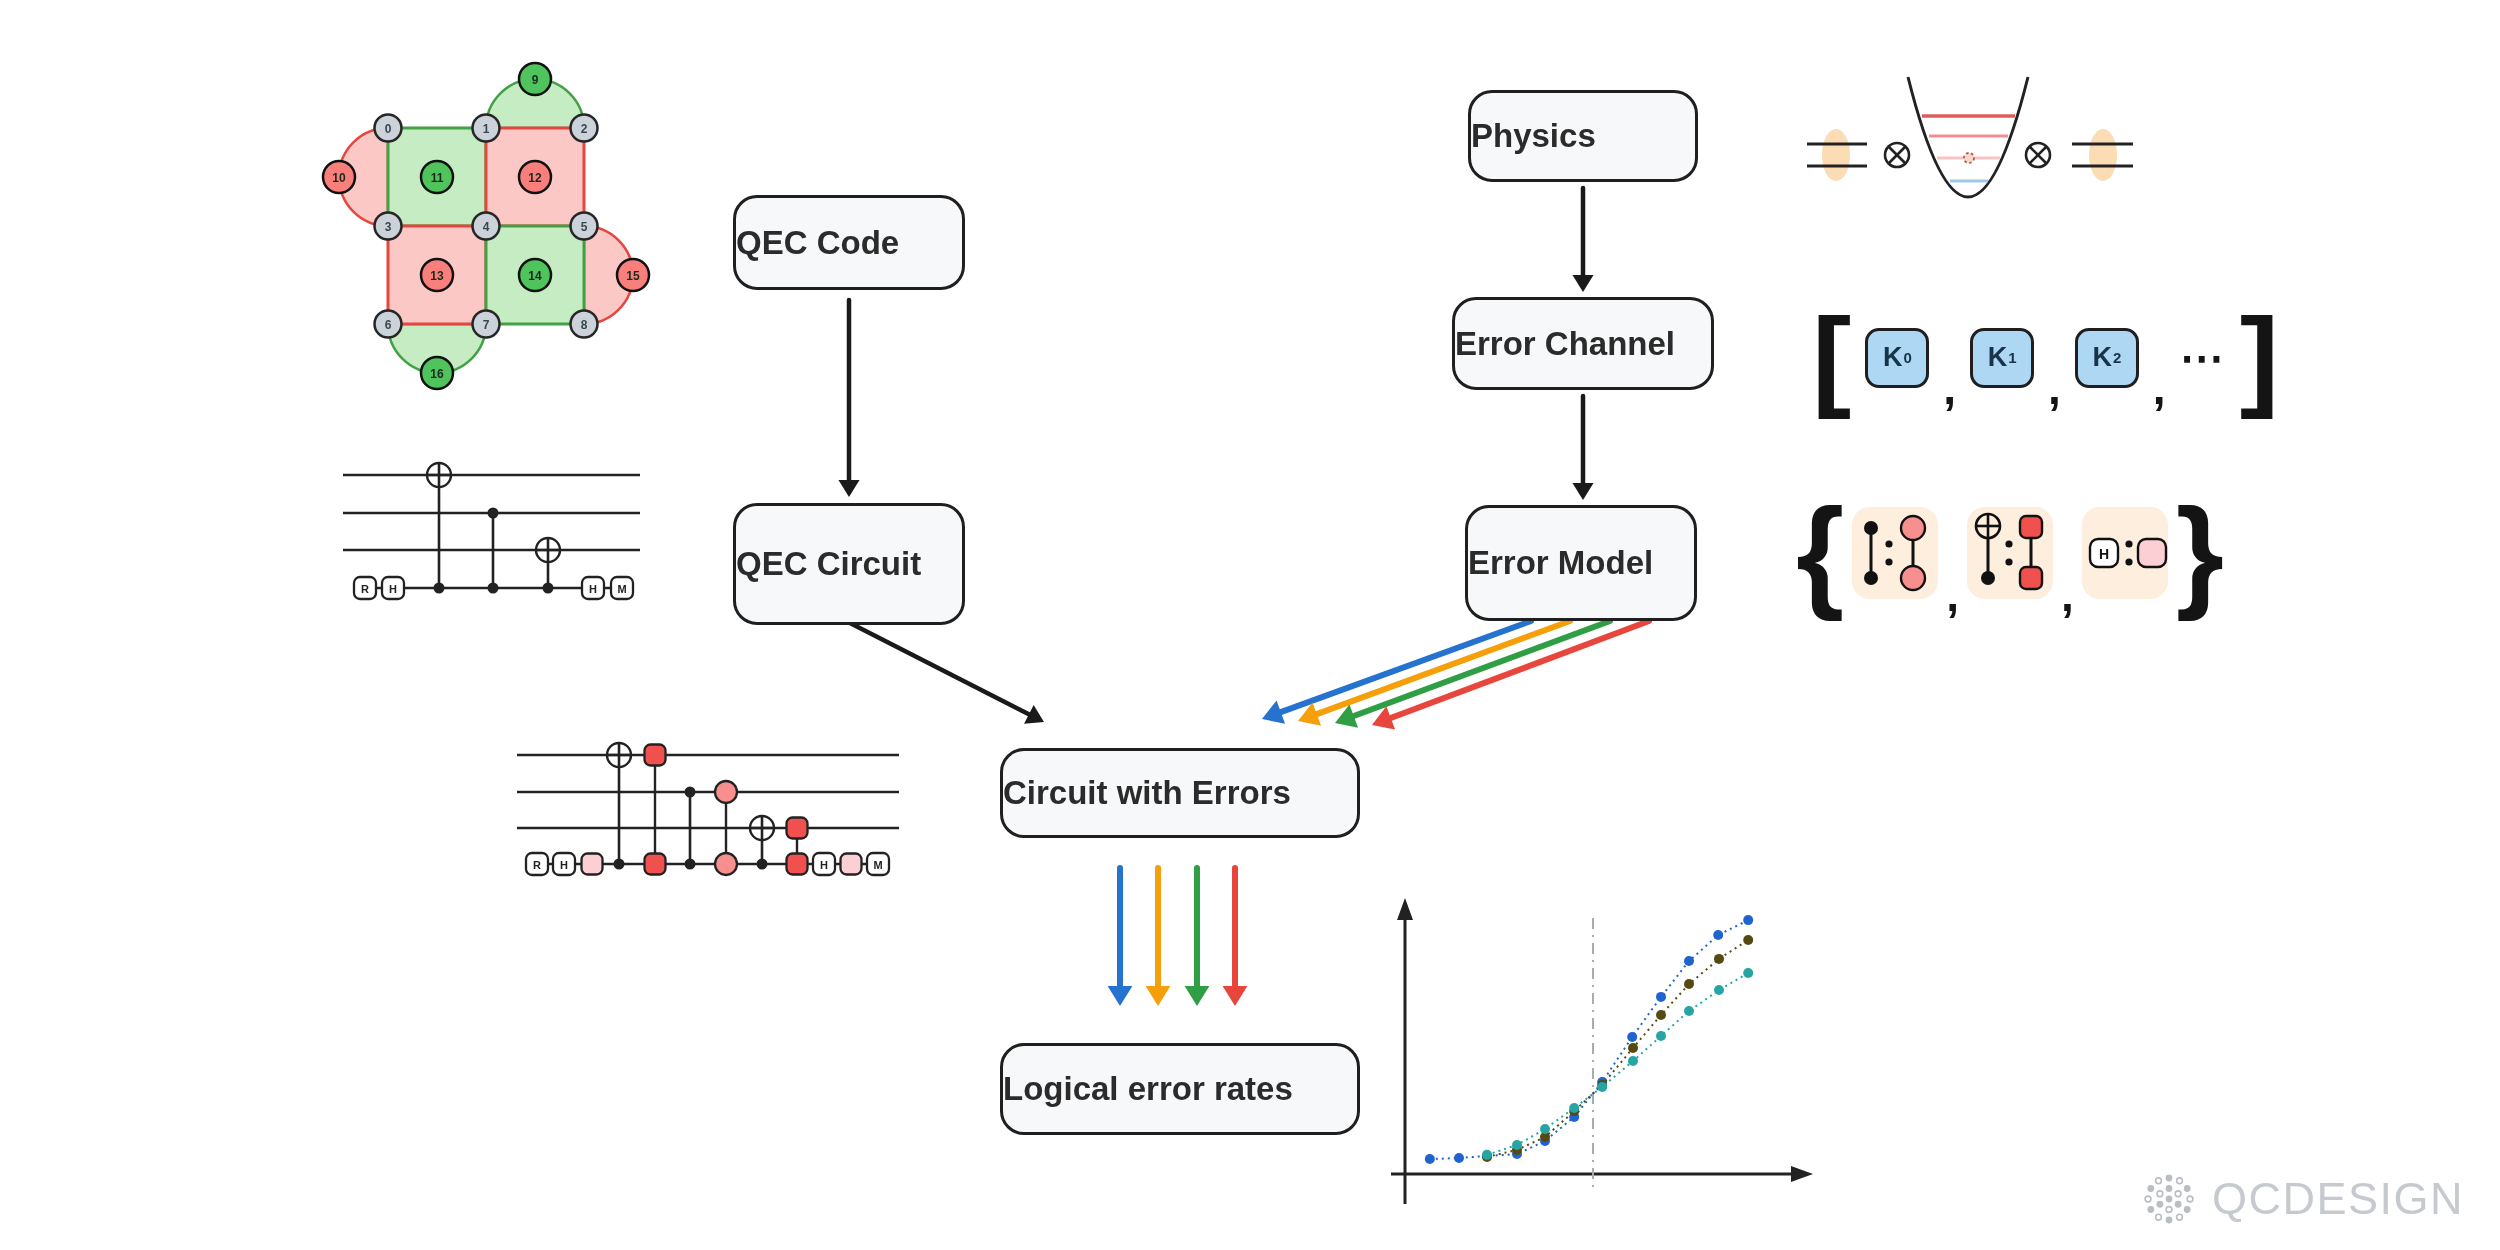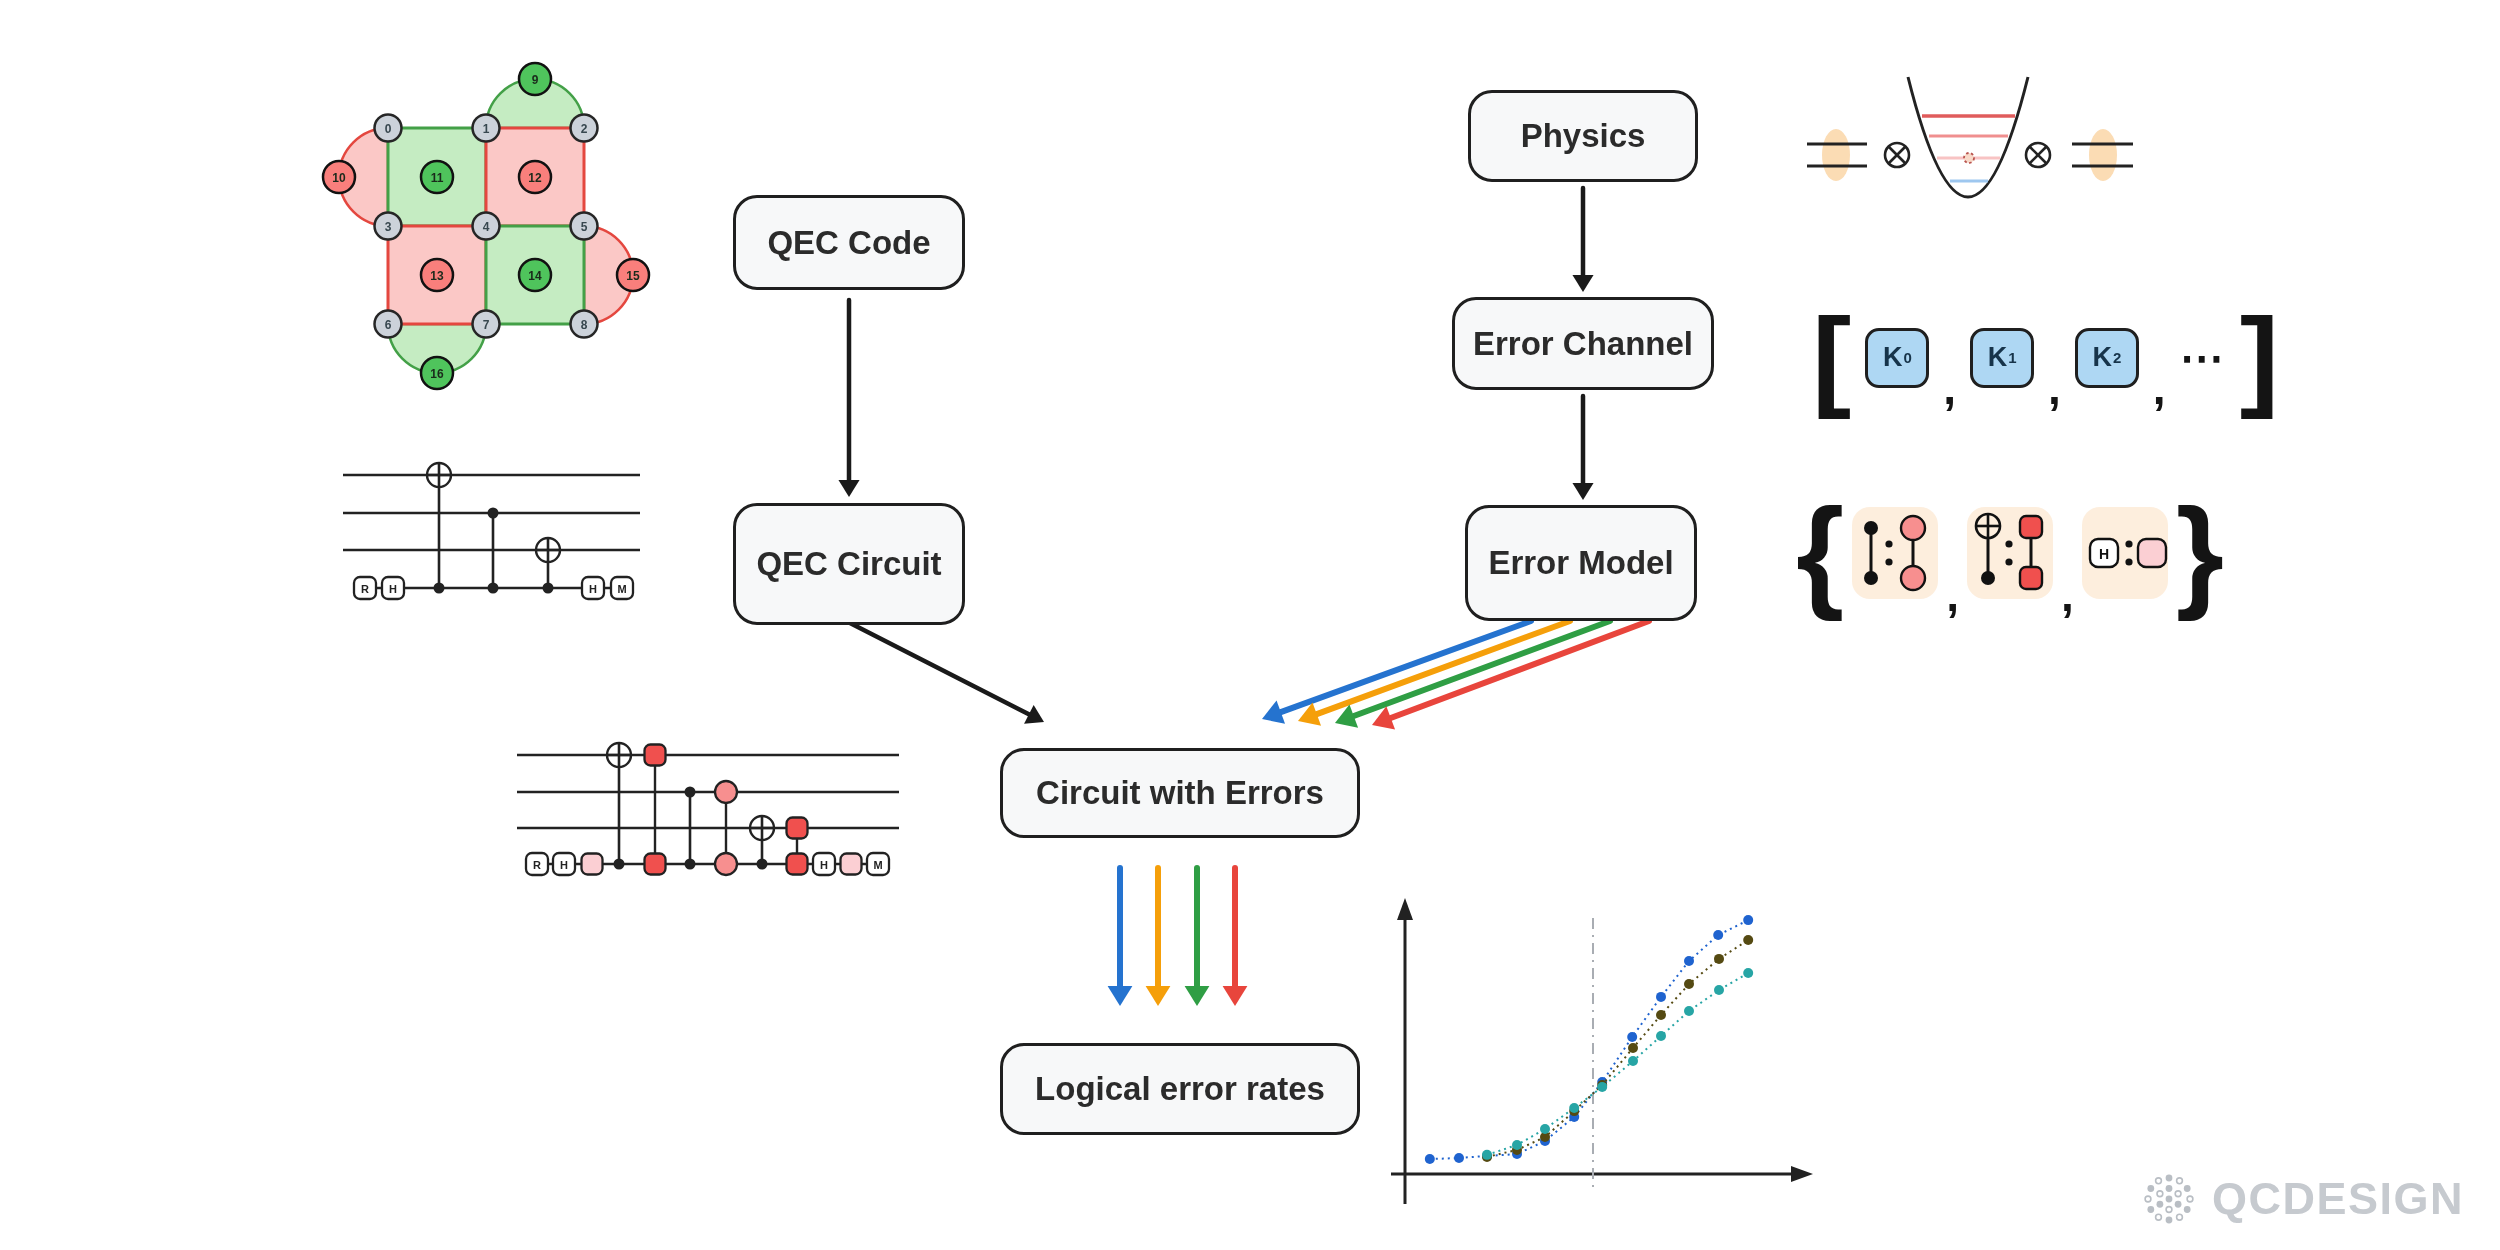--- a/index.html
+++ b/index.html
@@ -1,37 +1,37 @@
 <!DOCTYPE html>
 <html><head>
 <meta charset="utf-8">
 <style>
   html,body{margin:0;padding:0;background:#ffffff;}
   #canvas{position:relative;width:2500px;height:1250px;background:#ffffff;overflow:hidden;
           font-family:"Liberation Sans", sans-serif;}
-  .box{position:absolute;display:flex;align-items:center;justify-content:center;
+  .box{position:absolute;display:flex;align-items:center;justify-content:flex-start;
        background:#f7f8f9;border:3px solid #1f1f1f;border-radius:24px;
        font-size:33px;font-weight:600;color:#2b2b2b;box-sizing:border-box;}
   .fig{position:absolute;}
   svg{display:block;overflow:visible;}
   .kraus{position:absolute;display:flex;align-items:center;gap:14px;color:#141414;}
   .kraus .bracket{font-size:118px;font-weight:700;line-height:0.8;transform:scaleY(0.95);}
   .kraus .chip{width:58px;height:54px;border:3px solid #1f1f1f;border-radius:14px;
                background:#aed7f3;display:flex;align-items:center;justify-content:center;
                font-size:27px;font-weight:600;color:#17344a;}
   .kraus .chip sub{font-size:15px;margin-left:1px;}
   .kraus .comma{font-size:46px;font-weight:700;align-self:flex-end;line-height:0.4;padding-bottom:18px;}
   .kraus .dots{font-size:44px;font-weight:700;letter-spacing:2px;}
   .eset{position:absolute;display:flex;align-items:center;gap:8px;color:#141414;}
   .eset .brace{font-size:124px;font-weight:700;line-height:0.8;}
   .eset .tile{width:86px;height:92px;background:#fdeedd;border-radius:18px;
               display:flex;align-items:center;justify-content:center;}
   .eset .comma{font-size:46px;font-weight:700;align-self:flex-end;line-height:0.4;padding-bottom:14px;}
   .logo{position:absolute;display:flex;align-items:center;gap:12px;}
-  .logo .word{font-size:45px;font-weight:700;color:#c6cacf;letter-spacing:1.5px;}
+  .logo .word{font-size:45px;font-weight:400;color:#c6cacf;letter-spacing:1.5px;}
 </style>
 </head>
 <body>
 
 <div id="canvas">
 
   <svg id="arrows-svg" class="fig" style="left:0;top:0" width="2500" height="1250">
       <line x1="849" y1="300" x2="849" y2="480" stroke="#1a1a1a" stroke-width="4.5" stroke-linecap="round"></line>
       <polygon points="849,497 838.46,480 859.54,480" fill="#1a1a1a"></polygon>
       <line x1="1583" y1="188" x2="1583" y2="275" stroke="#1a1a1a" stroke-width="4.5" stroke-linecap="round"></line>

